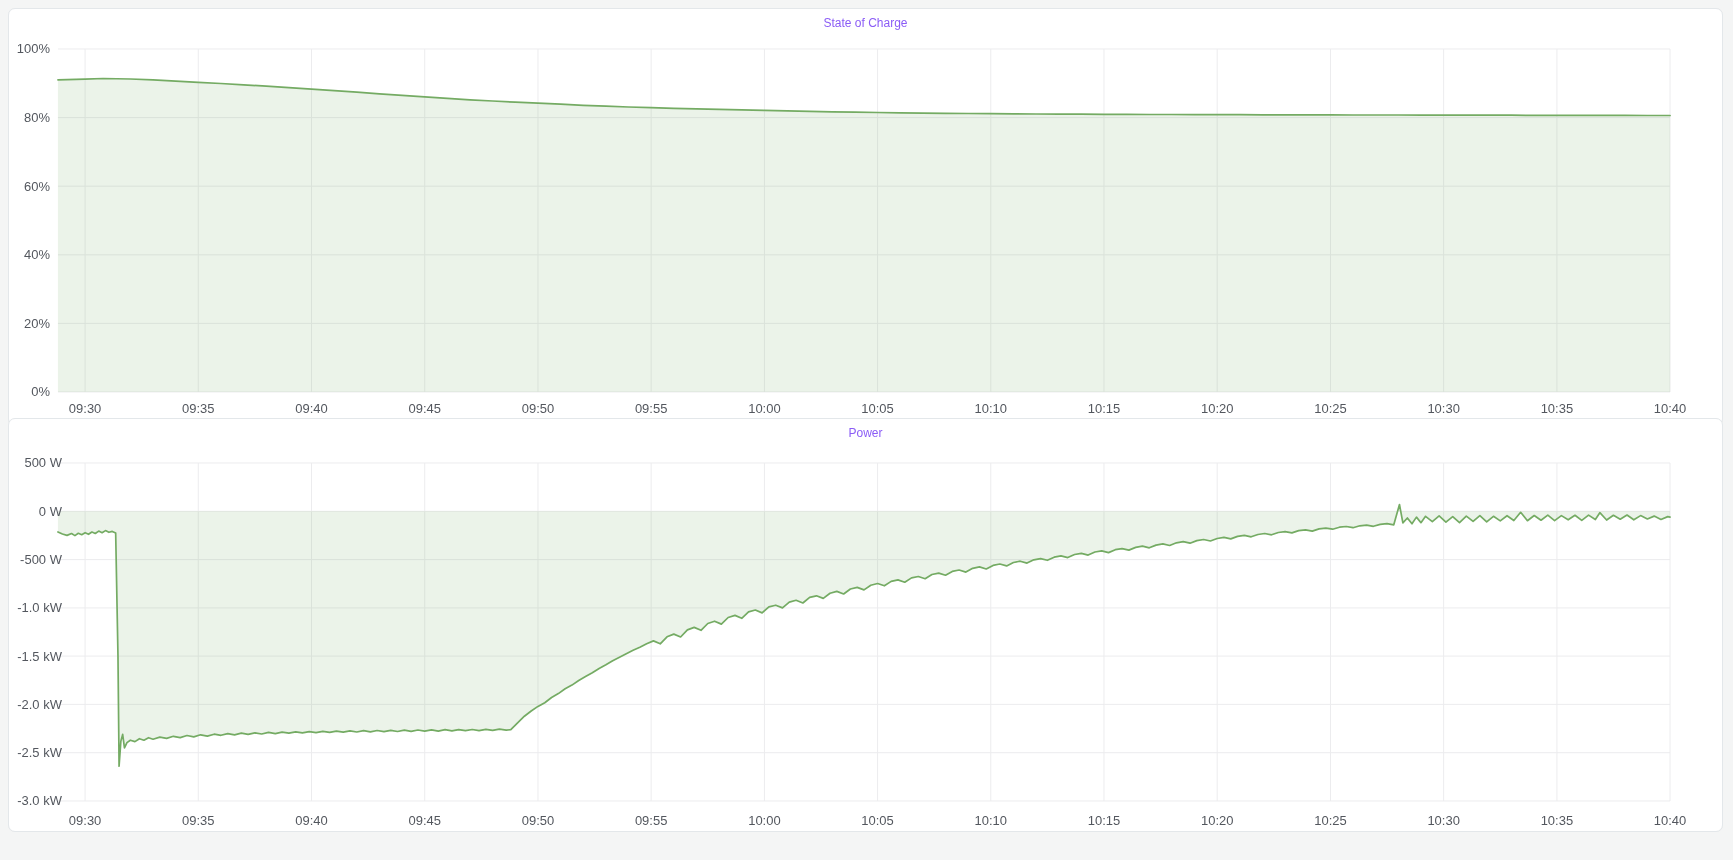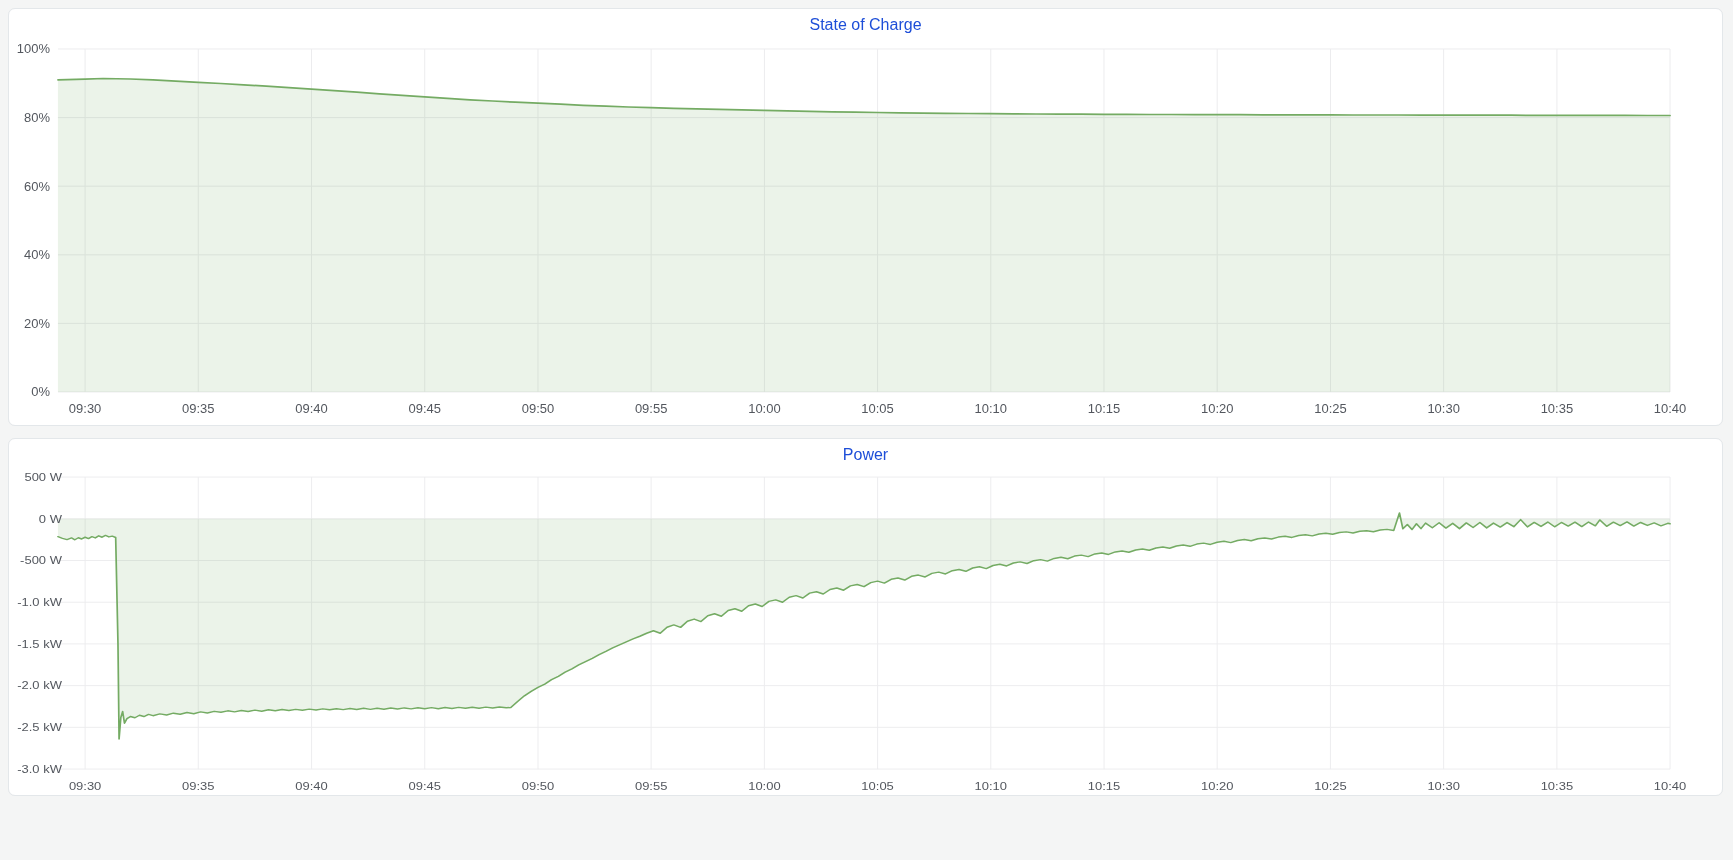--- a/index.html
+++ b/index.html
@@ -2,23 +2,23 @@
 <html><head>
 <meta charset="utf-8">
 <style>
   html,body{margin:0;padding:0;background:#f4f5f5;}
   .page{position:relative;width:1733px;height:860px;background:#f4f5f5;
         font-family:"Liberation Sans",sans-serif;overflow:hidden;}
   .panel{position:absolute;left:8px;width:1715px;background:#ffffff;
          border:1px solid #e3e7ea;border-radius:7px;box-sizing:border-box;
          box-shadow:0 0 1px rgba(0,0,0,0.03);}
   .panel-soc{top:8px;height:418px;}
-  .panel-power{top:438px;height:358px;text-decoration:underline;}
+  .panel-power{top:418px;height:414px;text-decoration:underline;}
   .panel-title{position:absolute;left:0;right:0;top:7px;margin:0;
-               text-align:center;font-size:16px;font-weight:500;color:#1d4ed8;
+               text-align:center;font-size:12px;font-weight:500;color:#8b5cf6;
                cursor:pointer;user-select:none;}
   svg.chart{position:absolute;left:0;top:0;width:100%;height:100%;display:block;}
   svg.chart text{font-family:"Liberation Sans",sans-serif;font-size:13px;fill:#53575e;}
 </style>
 </head>
 <body>
 
 <div class="page">
 
   <section class="panel panel-soc">

